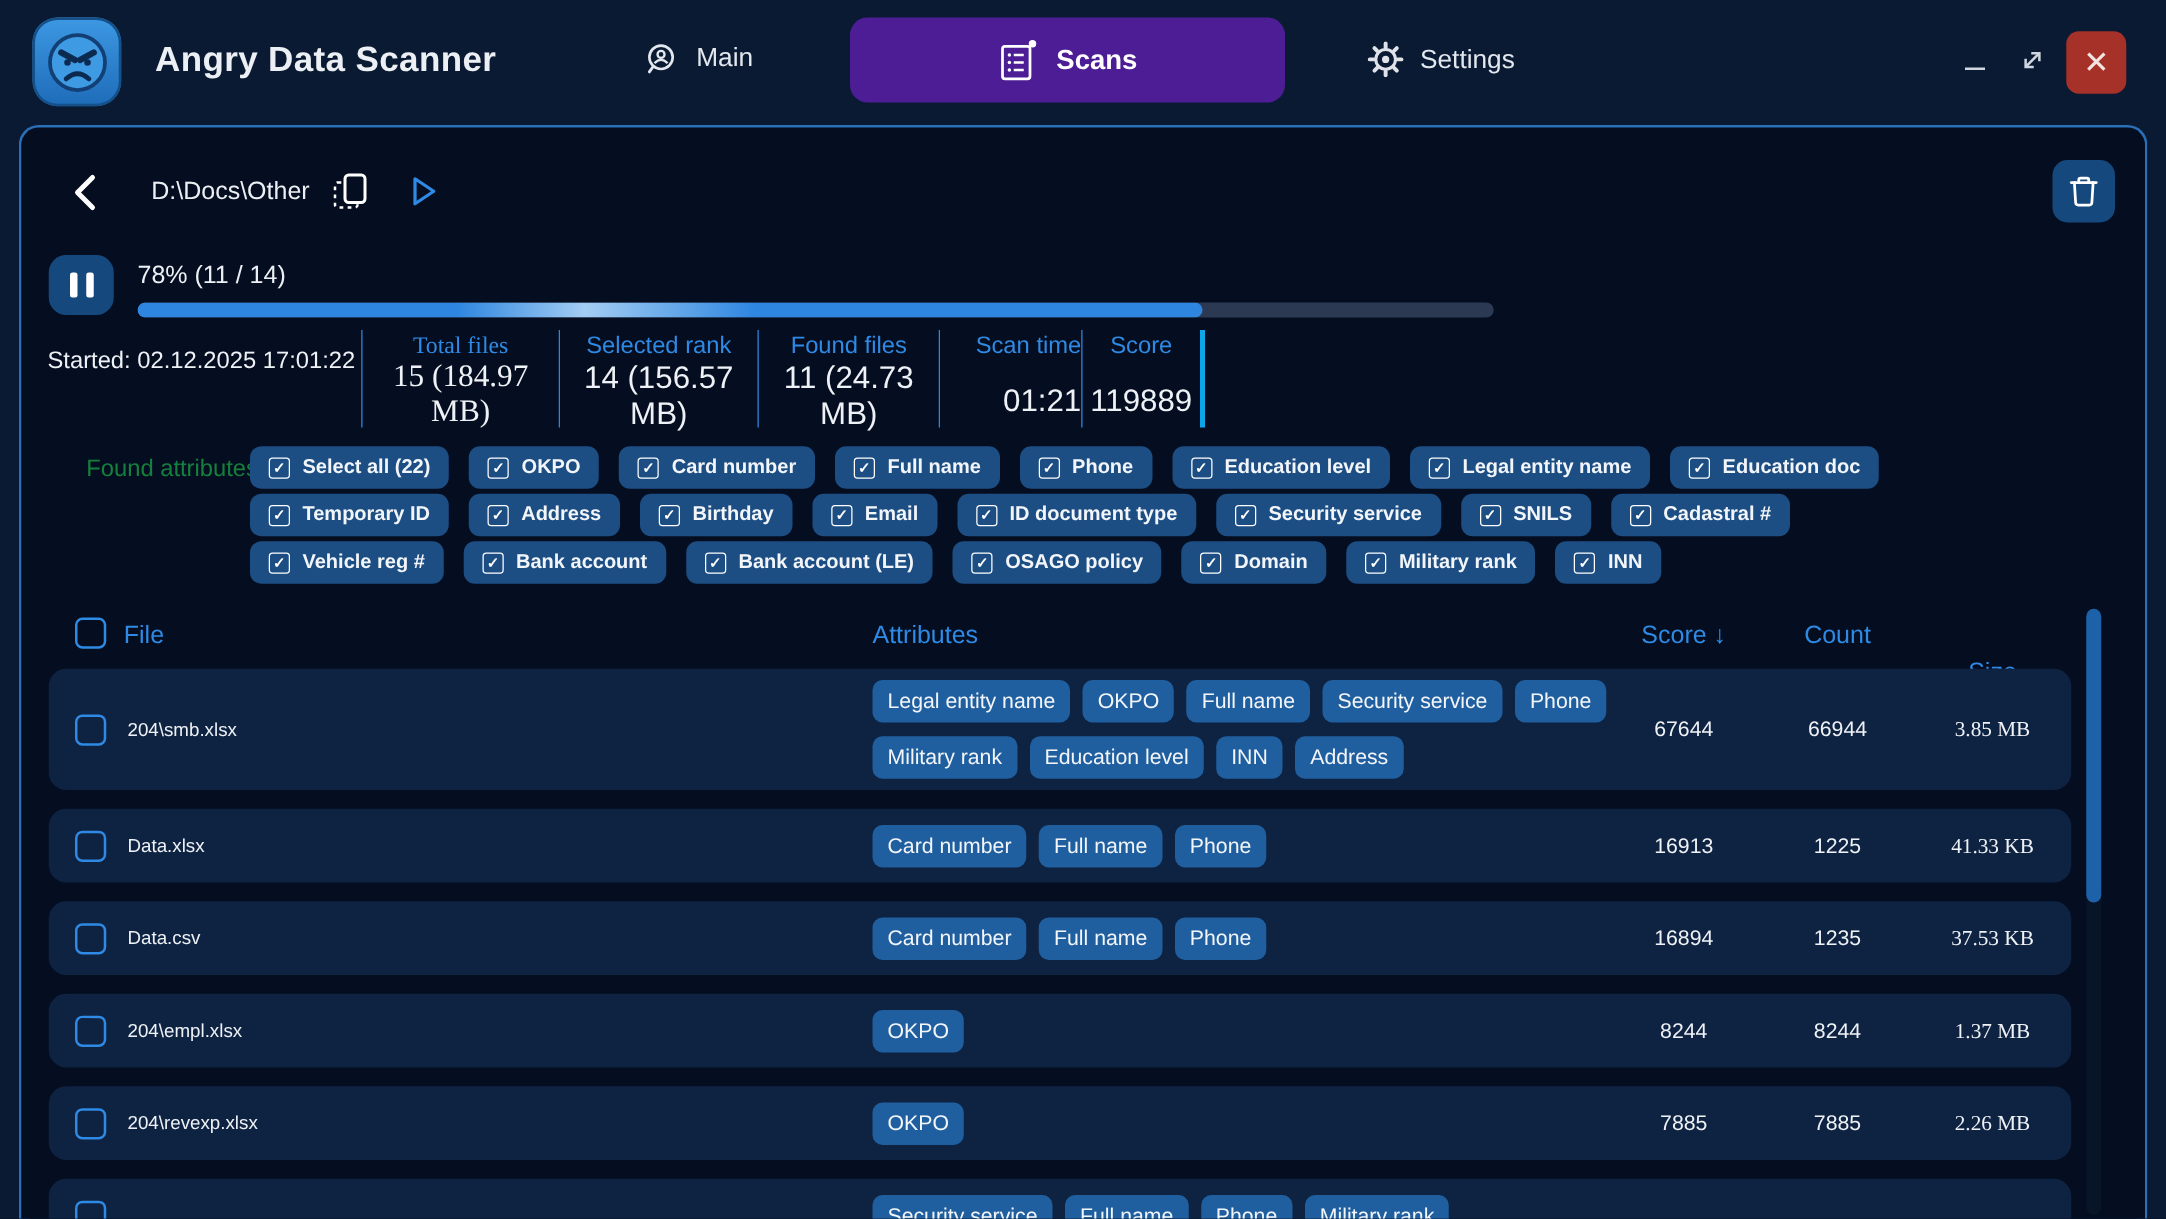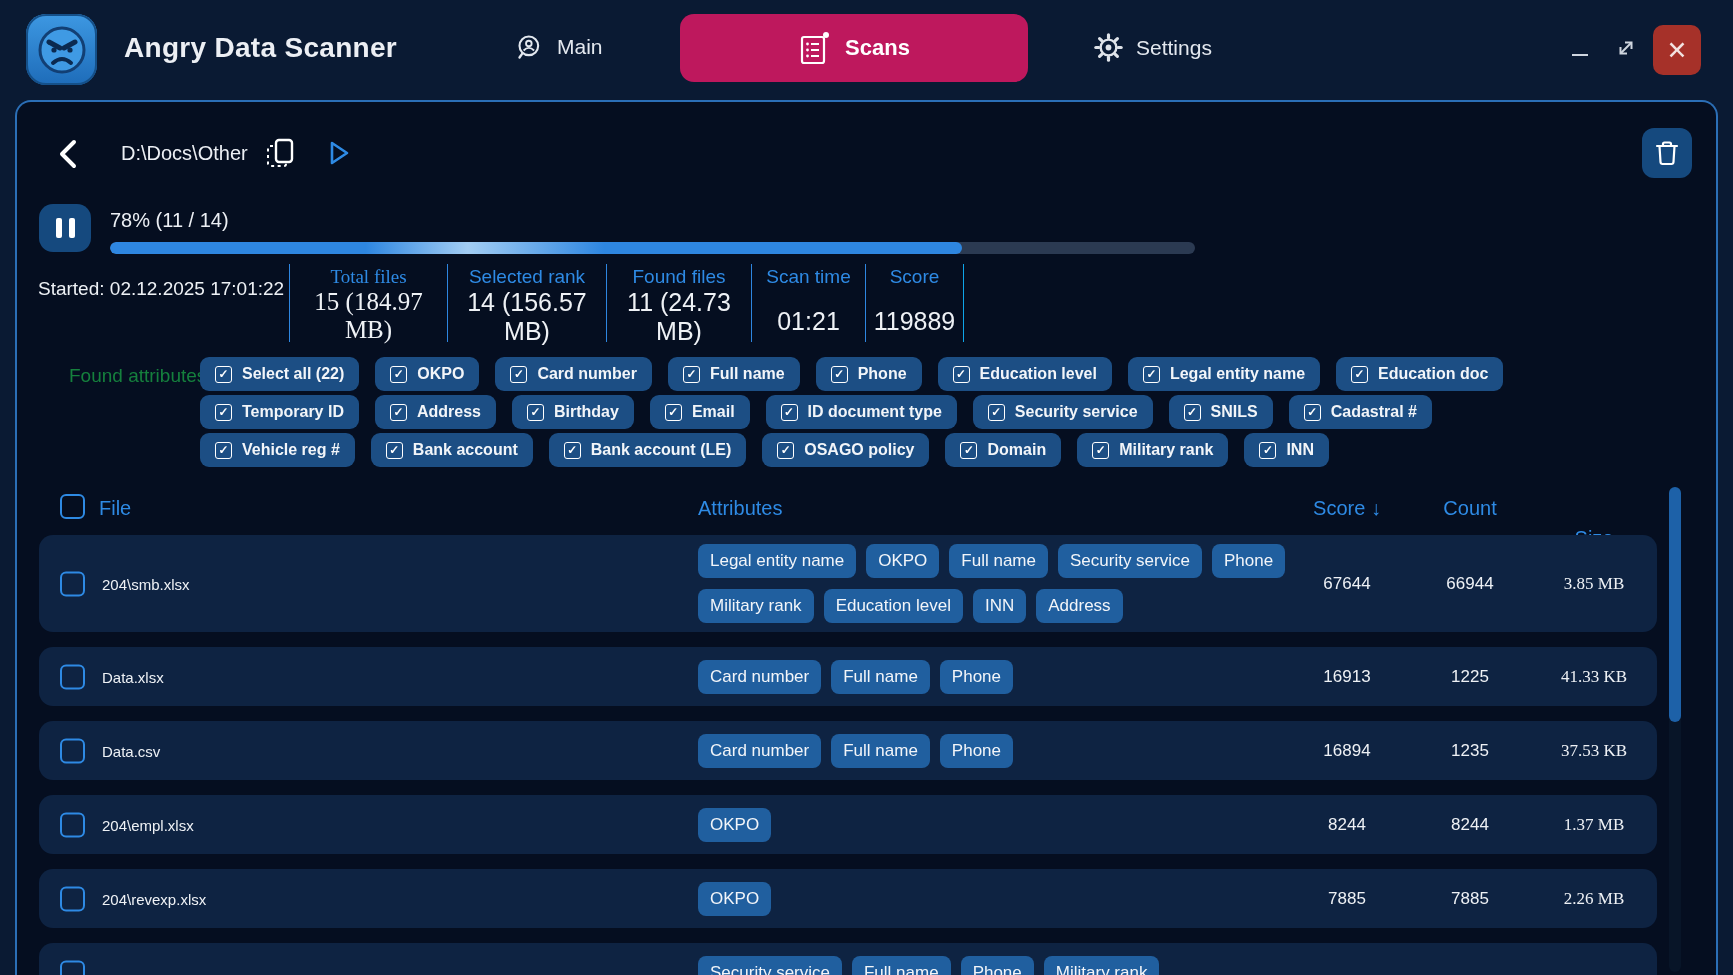--- a/index.html
+++ b/index.html
@@ -17,21 +17,21 @@
     border-radius:20px; background:linear-gradient(180deg,#3d98e2,#1e6cb9);
     display:flex; align-items:center; justify-content:center;
     box-shadow:0 0 0 2px #155089 inset;
   }
   .app-title { position:absolute; left:124px; top:32px; font-size:28px; font-weight:bold; color:#eceff4; letter-spacing:.3px; }
   .nav-item { position:absolute; display:flex; align-items:center; gap:13px; font-size:21px; color:#e3e8ef; cursor:pointer; }
   .nav-main { left:516px; top:33px; }
   .nav-settings { left:1094px; top:33px; }
   .tab-scans {
     position:absolute; left:680px; top:14px; width:348px; height:68px;
-    background:#be185d; border-radius:14px;
+    background:#4c1d95; border-radius:14px;
     display:flex; align-items:center; justify-content:center; gap:15px;
     color:#fff; font-size:22px; font-weight:bold; cursor:pointer;
   }
   .win-btn { position:absolute; display:flex; align-items:center; justify-content:center; cursor:pointer; }
   .win-min { left:1560px; top:28px; width:40px; height:40px; }
   .win-min i { display:block; width:16px; height:0; border-bottom:2px solid #cfd6df; margin-top:14px; }
   .win-max { left:1606px; top:28px; width:40px; height:40px; }
   .win-close {
     left:1653px; top:25px; width:48px; height:50px;
     background:#a63129; border-radius:10px; color:#f3e3e1; font-size:25px;
@@ -61,21 +61,21 @@
     background:#2b3a52; border-radius:6px; overflow:hidden;
   }
   .progress-fill {
     height:100%; border-radius:6px;
     background:linear-gradient(90deg,#2e86e0 0%,#2e86e0 30%,#a3cdf3 42%,#2e86e0 58%,#2e86e0 100%);
   }
   
   .started { position:absolute; left:21px; top:176px; font-size:19px; color:#eef1f5;text-align:center; }
   .stats-cols { position:absolute; left:272px; top:162px; height:78px; display:flex; }
   .stat-col { border-left:1px solid #2e86e0; height:100%; display:flex; flex-direction:column; justify-content:space-between; padding:2px 0 6px 0; text-align:center; }
-  .stat-col:last-child { border-right:1px solid #0ea5e9; }
+  .stat-col:last-child { border-right:4px solid #0ea5e9; }
   .stat-label { color:#2e8ae4; font-size:19px; }
   .stat-value { color:#eef1f5; font-size:25px; }
   
   .filters-label { position:absolute; left:21px; top:263px; font-size:19px; color:#15803d;margin-left:31px; }
   .filter-rows { position:absolute; left:183px; top:255px; width:1480px; display:flex; flex-direction:column; gap:4px; }
   .filter-line { display:flex; gap:16px; }
   .filter-chip {
     height:34px; background:#1c4e84; border-radius:9px;
     display:flex; align-items:center; gap:10px; padding:0 15px;
     font-size:16px; font-weight:600; color:#f2f5f9; cursor:pointer; white-space:nowrap;
@@ -221,21 +221,21 @@
         <div class="stat-value">15 (184.97 MB)</div>
       </div>
       <div class="stat-col" style="width: 159px;">
         <div class="stat-label">Selected rank</div>
         <div class="stat-value">14 (156.57 MB)</div>
       </div>
       <div class="stat-col" style="width: 145px;">
         <div class="stat-label">Found files</div>
         <div class="stat-value">11 (24.73 MB)</div>
       </div>
-      <div class="stat-col" style="width: 114px;">
+      <div class="stat-col" style="width: 114px; align-items: flex-end;">
         <div class="stat-label">Scan time</div>
         <div class="stat-value">01:21</div>
       </div>
       <div class="stat-col" style="width: 99px;">
         <div class="stat-label">Score</div>
         <div class="stat-value">119889</div>
       </div>
     </div>
 
   <div class="filters-label">Found attributes:</div>

